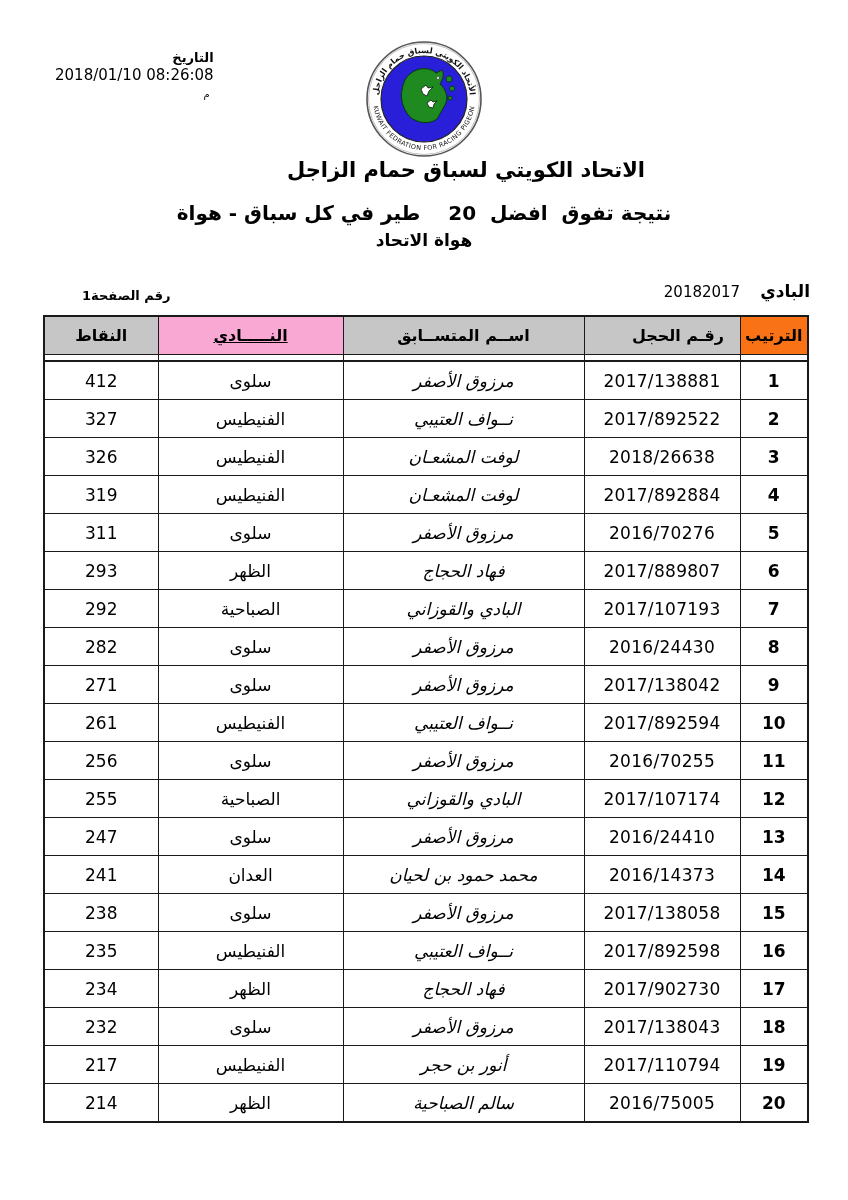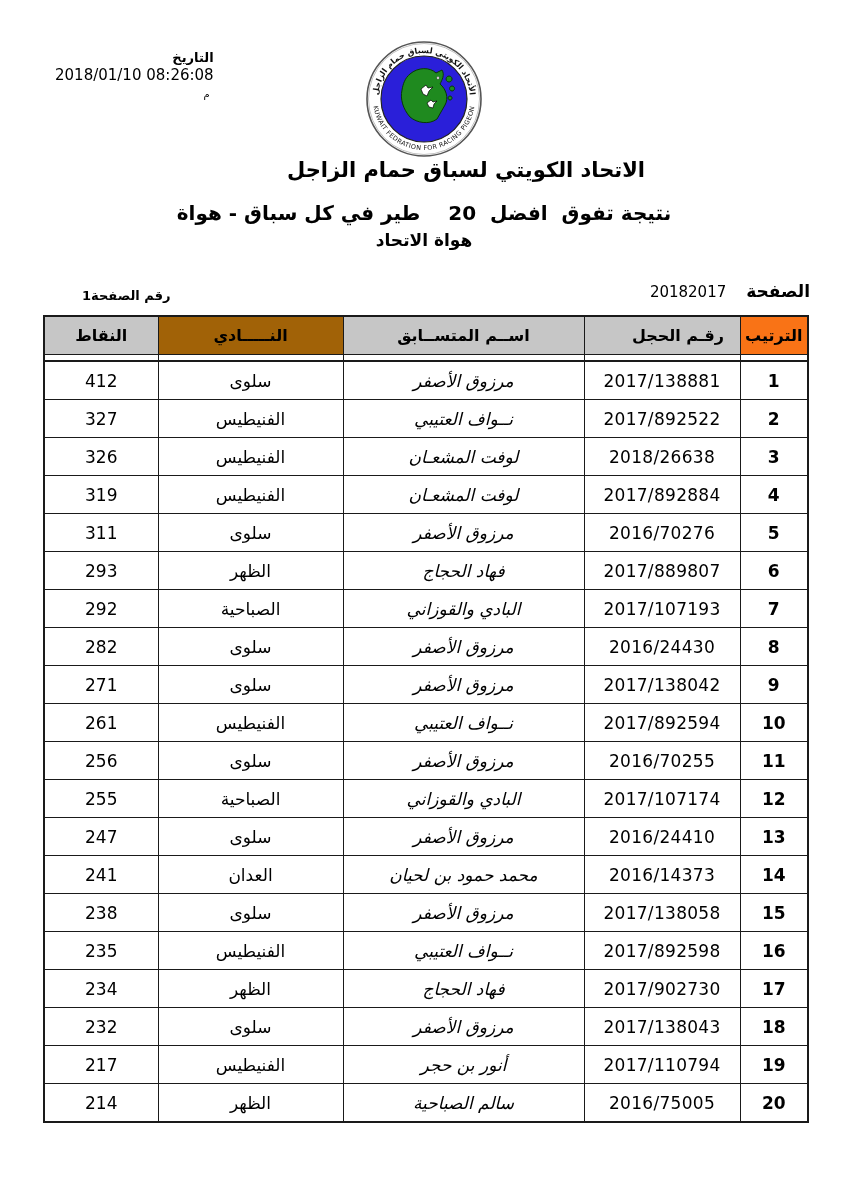--- a/index.html
+++ b/index.html
@@ -76,40 +76,40 @@
         <textPath href="#arcBot" startOffset="50%" text-anchor="middle">KUWAIT FEDRATION FOR RACING PIGEON</textPath>
       </text>
     </svg>
   </div>
 
   <div class="title title-federation">الاتحاد الكويتي لسباق حمام الزاجل</div>
   <div class="title title-result">نتيجة تفوق  افضل  20    طير في كل سباق - هواة</div>
   <div class="title title-category">هواة الاتحاد</div>
 
   <div class="season">
-    <span class="season-label">الصفحة</span><span class="season-value">20182017</span>
+    <span class="season-label">البادي</span><span class="season-value">20182017</span>
   </div>
   <div class="pageno">
     <span class="pageno-label">رقم الصفحة</span><span class="pageno-value">1</span>
   </div>
 
   <table class="results" id="results-table">
     <colgroup>
       <col style="width:68px">
         <col style="width:156px">
         <col style="width:241px">
         <col style="width:185px">
         <col style="width:114px">
     </colgroup>
     <thead>
         <tr>
           <th style="background: #f97316; margin-top: 46px;">الترتيب</th>
           <th style="background: rgb(198, 198, 198); padding-left: 35px;">رقـم الحجل</th>
           <th style="background: rgb(198, 198, 198);">اســم المتســابق</th>
-          <th style="background: #a16207;">النـــــادي</th>
+          <th style="background: #f9a8d4; text-decoration: underline;">النـــــادي</th>
           <th style="background: rgb(198, 198, 198);">النقاط</th>
         </tr>
       </thead>
     <tbody>
       <tr class="spacer">
           <td></td>
           <td></td>
           <td></td>
           <td></td>
           <td></td>

